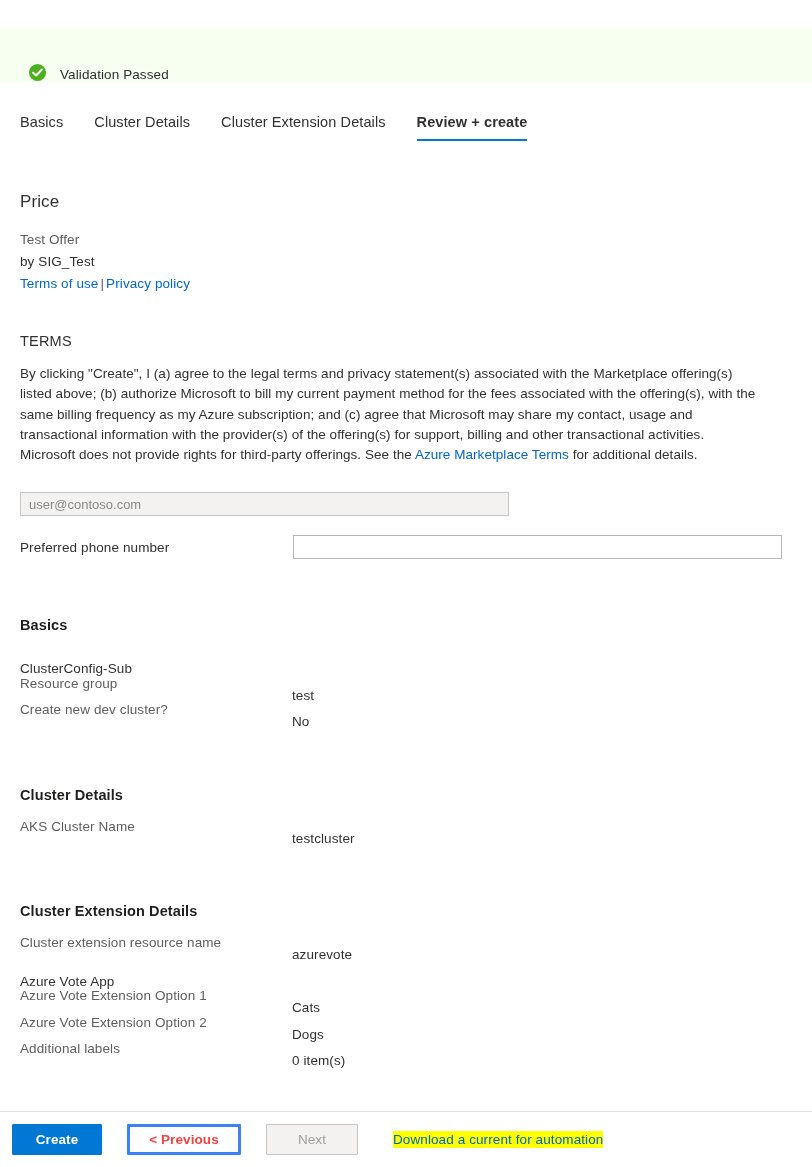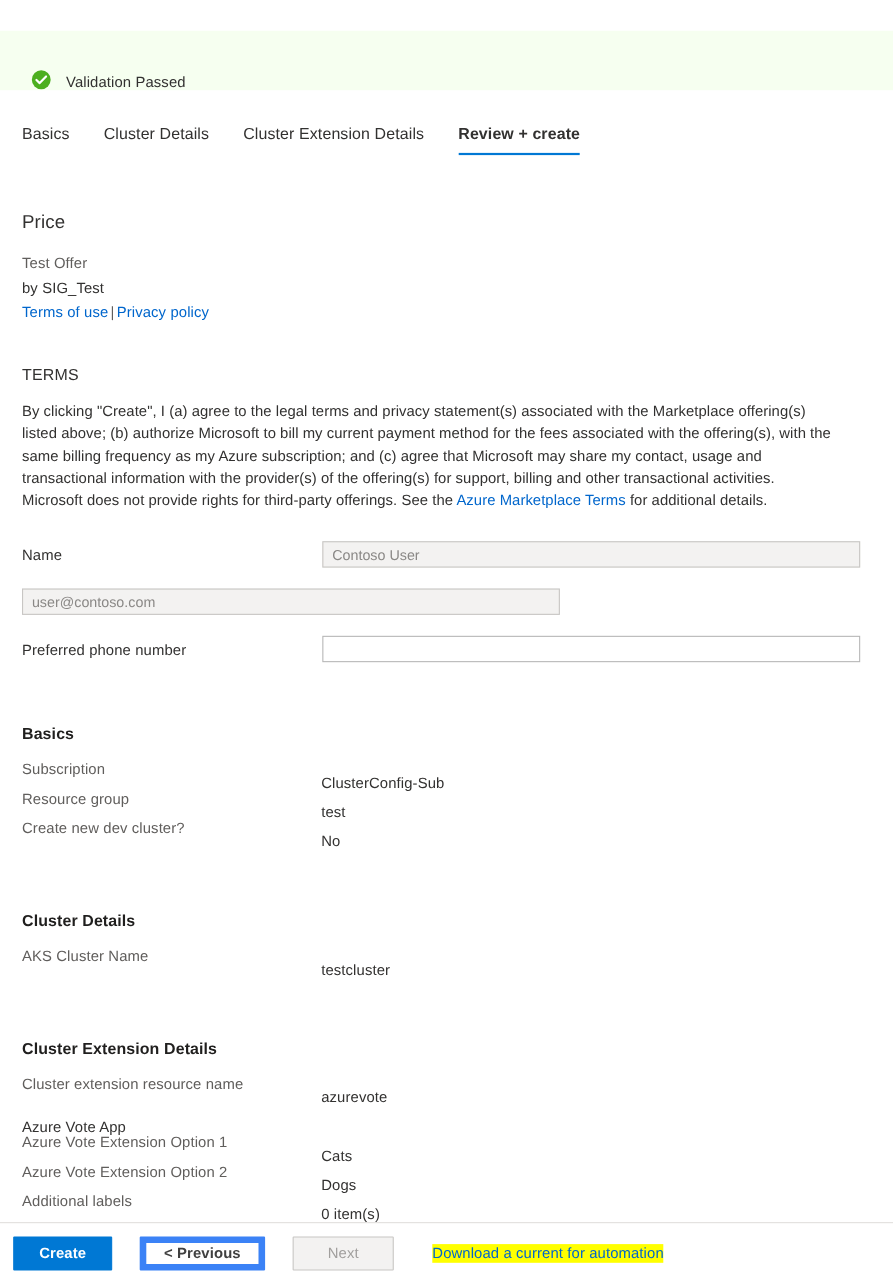--- a/index.html
+++ b/index.html
@@ -211,22 +211,22 @@
   .btn-primary {
     background: #0078d4;
     color: #ffffff;
     border: 1px solid #0078d4;
     font-weight: bold;
     width: 90px;
     margin-left: 12px;
   }
   .btn-secondary {
     background: #ffffff;
-    color: #404040;
-    border: 6px solid #3b82f6;
+    color: #ef4444;
+    border: 3px solid #3b82f6;
     font-weight: bold;
     width: 114px;
     margin-left: 25px;
   }
   .btn-disabled {
     background: #f3f2f1;
     color: #a19f9d;
     border: 1px solid #c8c6c4;
     width: 92px;
     margin-left: 25px;
@@ -269,36 +269,31 @@
     <div class="price-by">by SIG_Test</div>
     <div class="price-links">
       <a class="link" href="#">Terms of use</a><span class="sep">|</span><a class="link" href="#">Privacy policy</a>
     </div>
 
     <div class="terms-title">TERMS</div>
     <div class="terms-body"><span>By clicking "Create", I (a) agree to the legal terms and privacy statement(s) associated with the Marketplace offering(s) listed above; (b) authorize Microsoft to bill my current payment method for the fees associated with the offering(s), with the same billing frequency as my Azure subscription; and (c) agree that Microsoft may share my contact, usage and transactional information with the provider(s) of the offering(s) for support, billing and other transactional activities. Microsoft does not provide rights for third-party offerings. See the </span><a class="link" href="#">Azure Marketplace Terms</a><span> for additional details.</span></div>
 
     <div class="form-area">
       <div class="form-row">
-        <div class="form-label">Name</div>
-        <input class="form-input disabled" disabled="" type="text" placeholder="Contoso User" style="">
-      </div>
-      <div class="form-row">
         <input class="form-input disabled" disabled="" type="text" placeholder="user@contoso.com" style="">
       </div>
       <div class="form-row">
         <div class="form-label">Preferred phone number</div>
         <input class="form-input" type="text" placeholder="" style="">
       </div>
     </div>
 
     <div class="summary-block">
       <div class="summary-title">Basics</div>
       <div class="summary-row">
-        <div class="summary-key">Subscription</div>
         <div class="summary-val">ClusterConfig-Sub</div>
       </div>
       <div class="summary-row">
         <div class="summary-key">Resource group</div>
         <div class="summary-val">test</div>
       </div>
       <div class="summary-row">
         <div class="summary-key">Create new dev cluster?</div>
         <div class="summary-val">No</div>
       </div>

